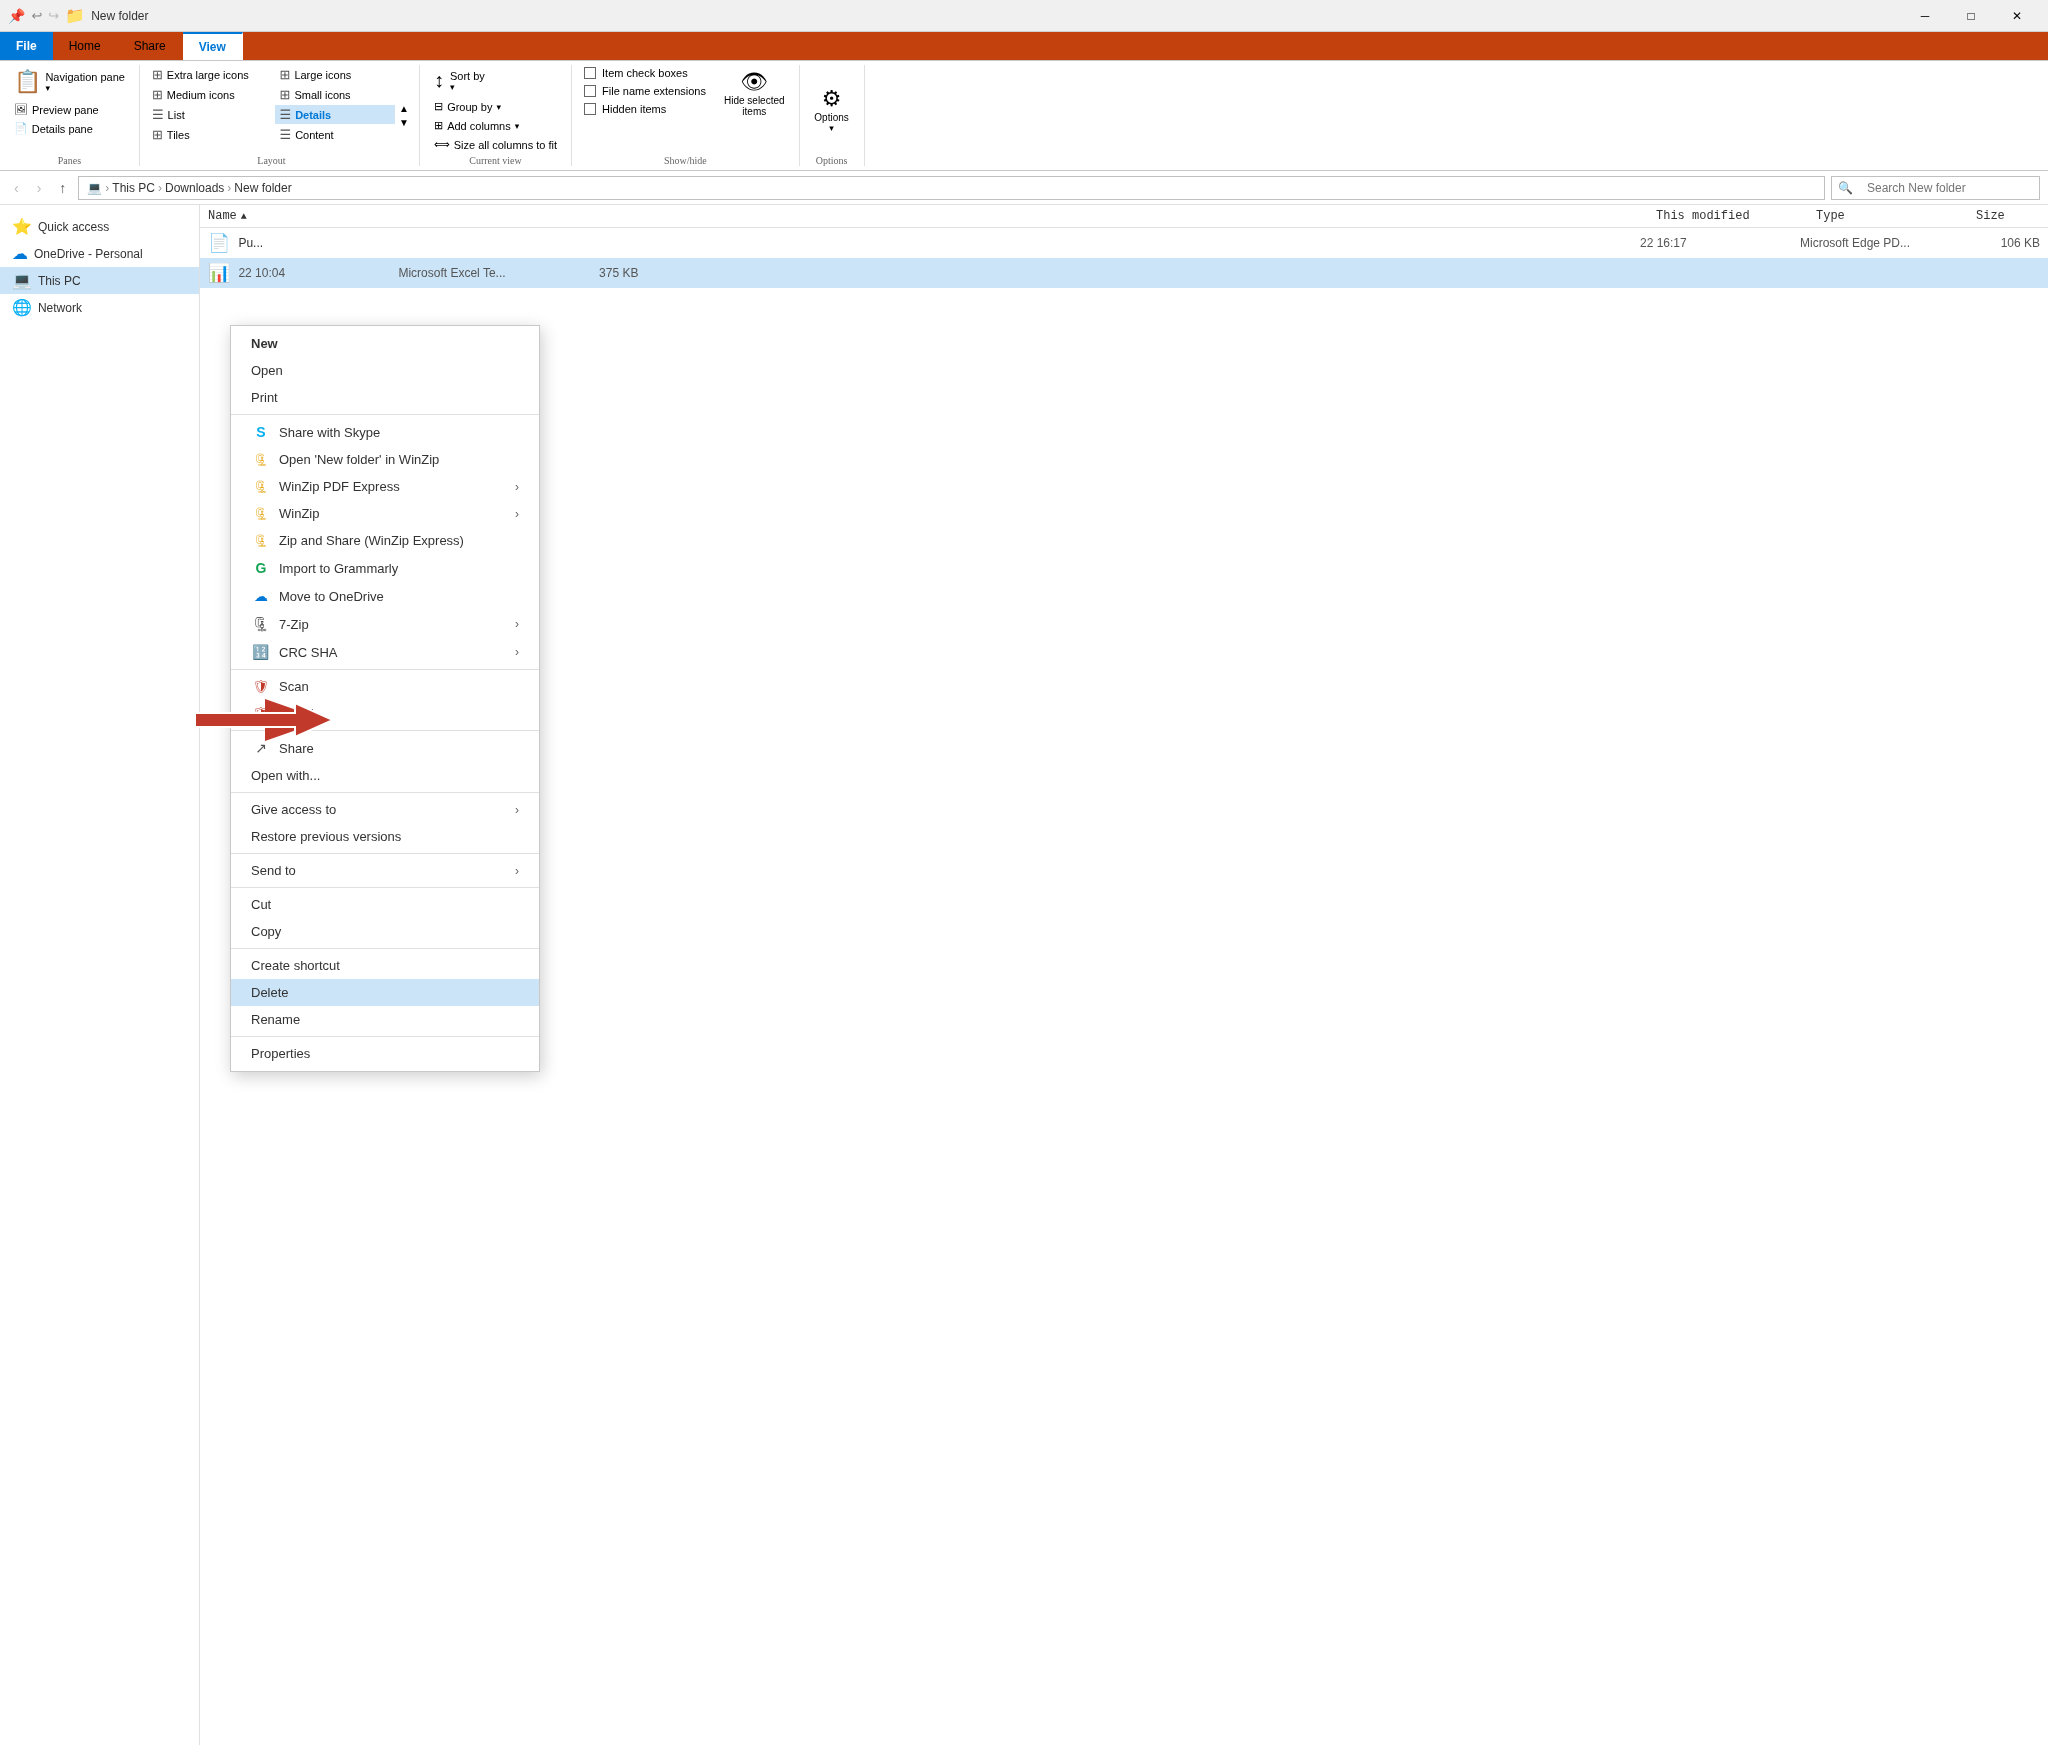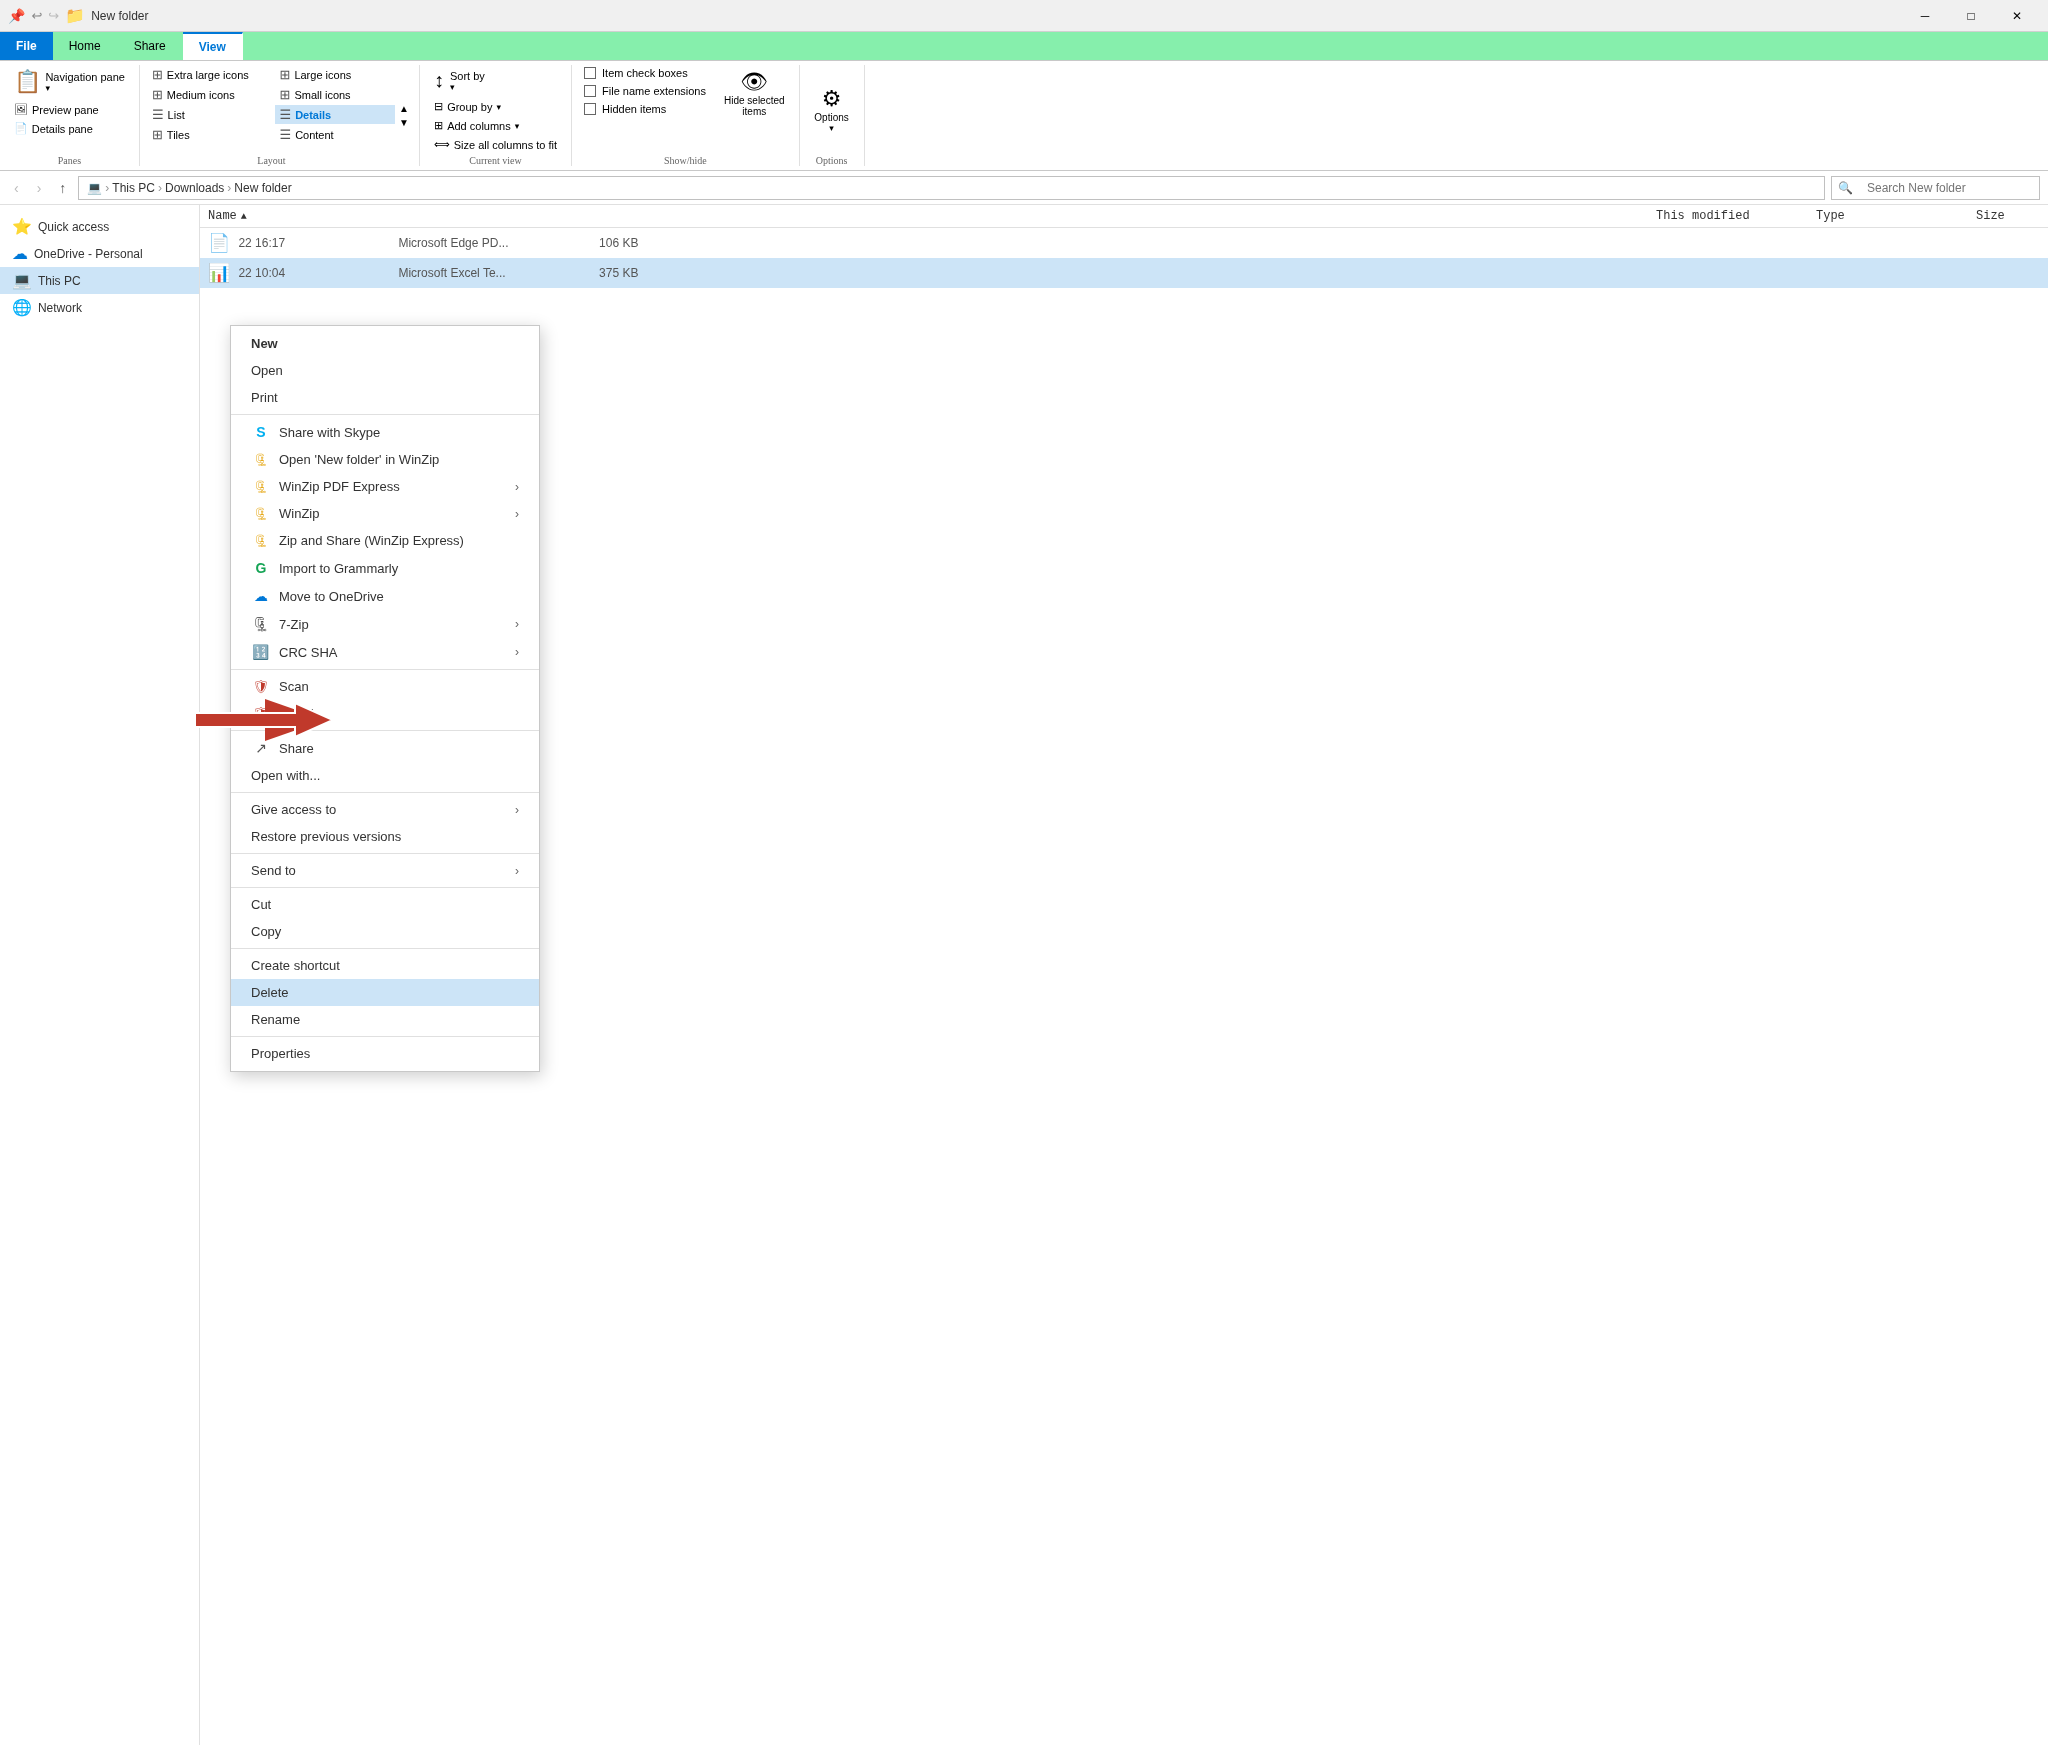--- a/index.html
+++ b/index.html
@@ -14,21 +14,21 @@
       padding: 0 8px;
       border-bottom: 1px solid #d0d0d0;
     }
     #titlebar .title-left { display: flex; align-items: center; gap: 6px; font-size: 12px; }
     #titlebar .folder-icon { color: #e6a817; font-size: 16px; }
     #titlebar .title-text { font-size: 12px; color: #333; }
     #titlebar .win-controls { margin-left: auto; display: flex; gap: 0; }
     #titlebar .win-btn { width: 46px; height: 32px; display: flex; align-items: center; justify-content: center; font-size: 12px; cursor: pointer; }
 
     
-    #ribbon { background: #86efac; border-bottom: 1px solid #c8c8c8; }
+    #ribbon { background: #c2410c; border-bottom: 1px solid #c8c8c8; }
     #ribbon-tabs { display: flex; height: 28px; }
     .ribbon-tab {
       padding: 0 16px;
       height: 28px;
       display: flex;
       align-items: center;
       font-size: 12px;
       cursor: pointer;
       border-right: 1px solid transparent;
     }
@@ -432,20 +432,21 @@
         <span>Name</span>
         <span style="font-size:10px;">▲</span>
       </div>
       <div class="col-header col-date">This modified</div>
       <div class="col-header col-type">Type</div>
       <div class="col-header col-size">Size</div>
     </div>
 
     <div class="file-row">
       <span class="file-icon" style="color:#c0392b;">📄</span>
+      <span class="file-name">Pu...</span>
       <span class="file-date">22 16:17</span>
       <span class="file-type">Microsoft Edge PD...</span>
       <span class="file-size">106 KB</span>
     </div>
     <div class="file-row selected">
       <span class="file-icon" style="color:#1a7f37;">📊</span>
       <span class="file-date">22 10:04</span>
       <span class="file-type">Microsoft Excel Te...</span>
       <span class="file-size">375 KB</span>
     </div>

